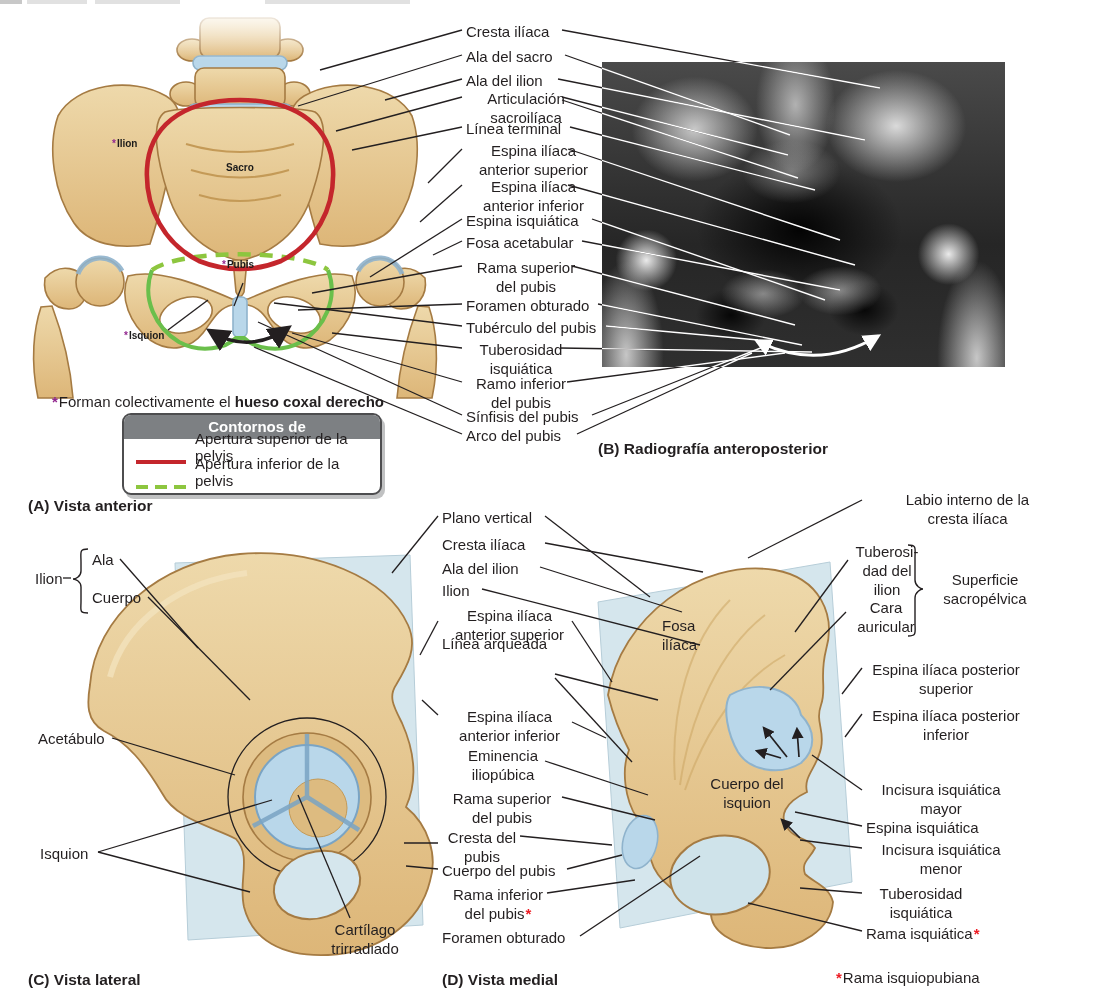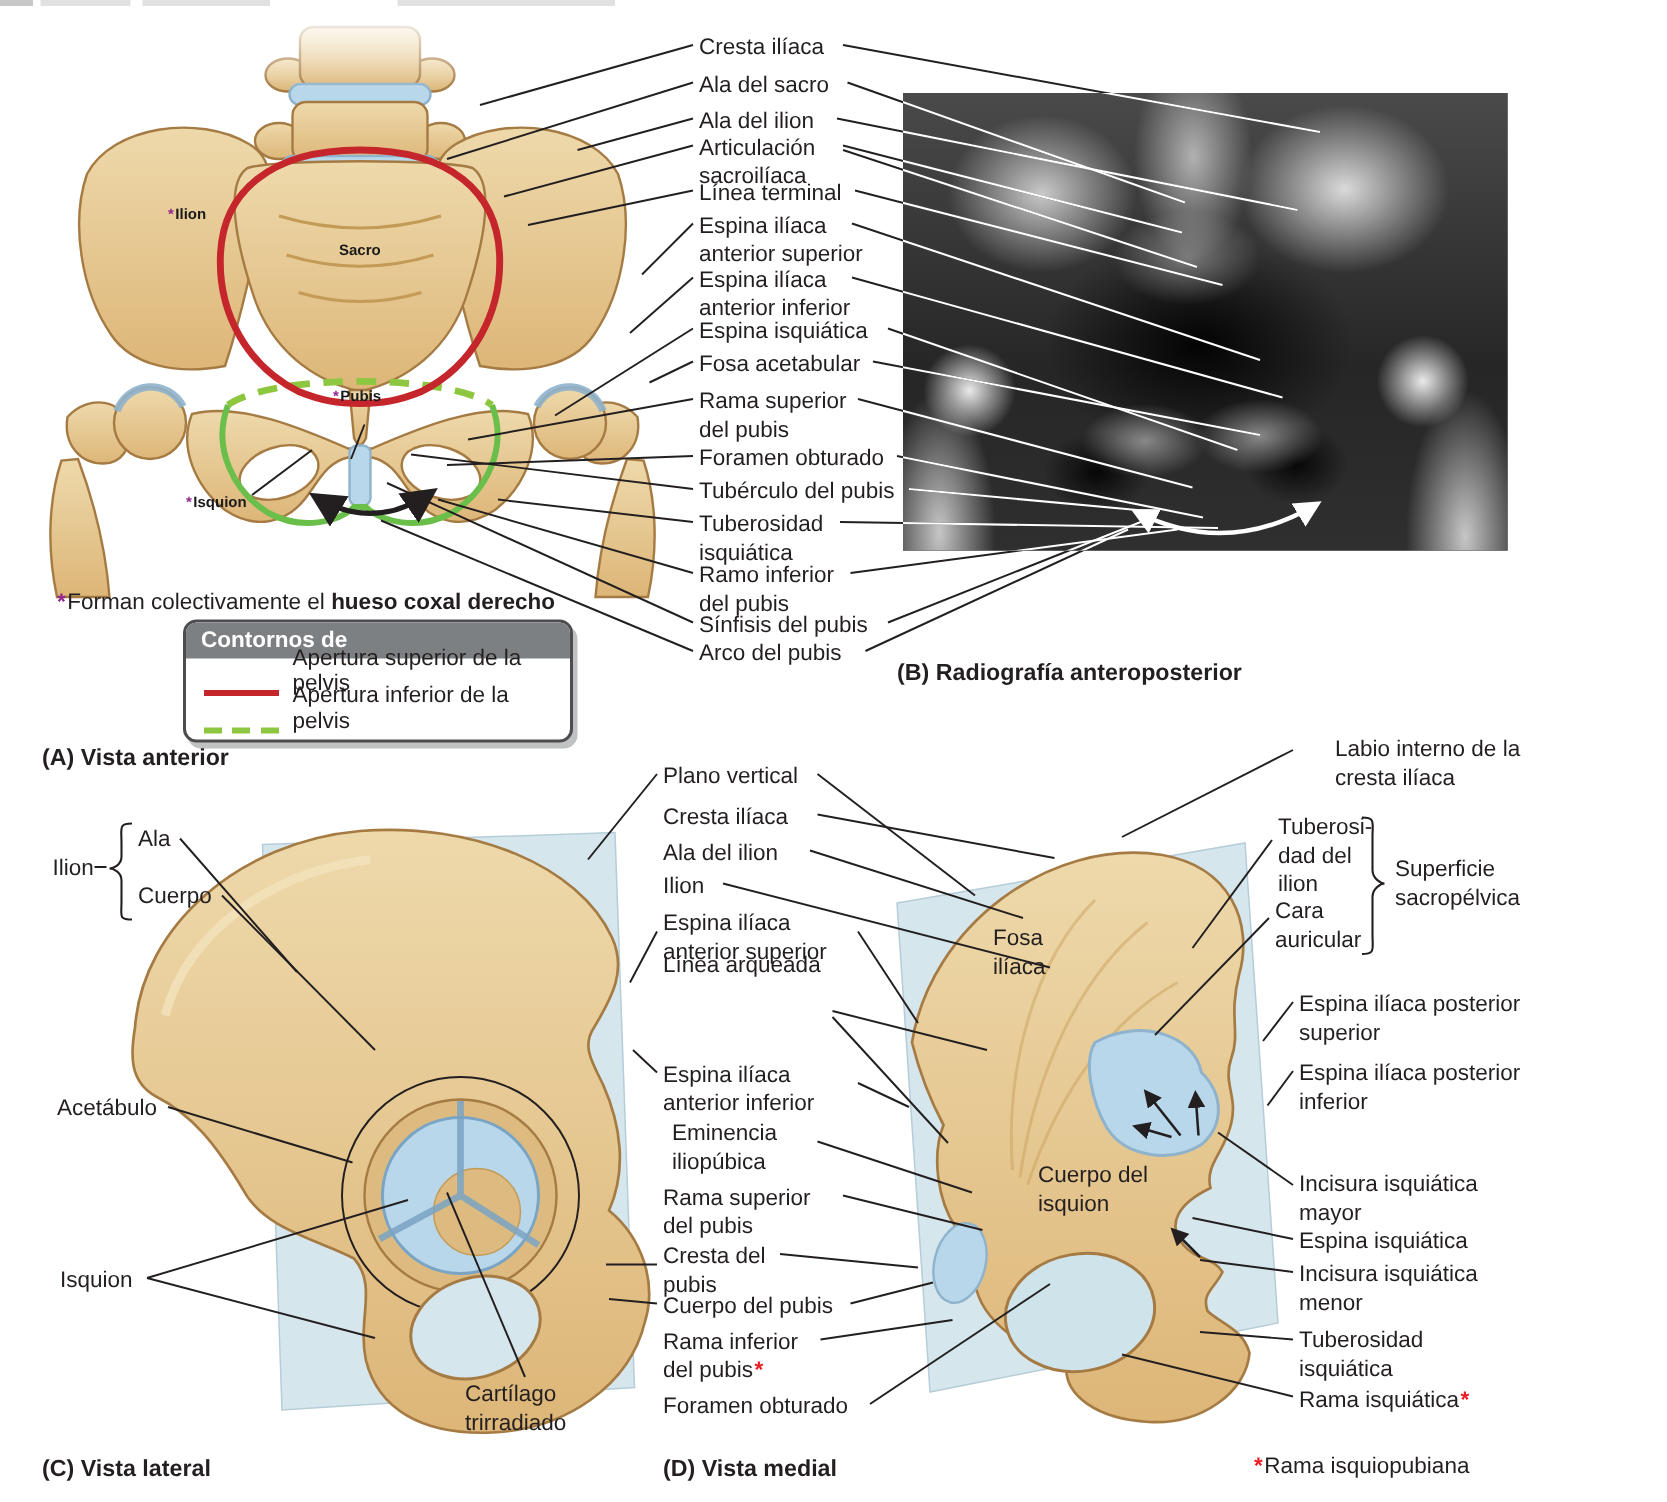--- a/index.html
+++ b/index.html
@@ -1,18 +1,18 @@
 <!DOCTYPE html>
 <html><head>
 <meta charset="utf-8">
 <style>
   html,body{margin:0;padding:0;background:#fff;}
   body{position:relative;width:1111px;height:1001px;overflow:hidden;
        font-family:"Liberation Sans", sans-serif;color:#231f20;}
-  .lbl{position:absolute;font-size:15px;line-height:19px;color:#231f20;z-index:6;}
+  .lbl{position:absolute;font-size:15px;line-height:19px;color:#231f20;z-index:6;text-align:center;}
   .cap{position:absolute;font-size:15.5px;font-weight:bold;color:#231f20;z-index:6;}
   .bonelbl{position:absolute;font-size:10px;font-weight:bold;color:#1a1a1a;z-index:6;}
   .center{text-align:left;}
   .astP{color:#92278f;font-weight:bold;margin-right:1px;}
   .astR{color:#ed1c24;font-weight:bold;margin-left:1px;}
   .astR2{color:#ed1c24;font-weight:bold;margin-right:1px;}
   svg{position:absolute;z-index:4;overflow:visible;}
   #panelA,#panelC,#panelD{z-index:2;}
   #overlay{left:0;top:0;z-index:5;pointer-events:none;}
   .lead{stroke:#231f20;stroke-width:1.3;fill:none;}
@@ -31,21 +31,21 @@
       radial-gradient(60px 35px at 40% 76%, rgba(215,215,215,.55), rgba(0,0,0,0) 70%),
       radial-gradient(60px 35px at 59% 75%, rgba(215,215,215,.55), rgba(0,0,0,0) 70%),
       radial-gradient(135px 95px at 49% 55%, rgba(0,0,0,.92), rgba(0,0,0,0) 76%),
       radial-gradient(50px 38px at 32% 83%, rgba(0,0,0,.85), rgba(0,0,0,0) 70%),
       radial-gradient(50px 38px at 65% 81%, rgba(0,0,0,.85), rgba(0,0,0,0) 70%),
       linear-gradient(180deg,#4a4a4a,#262626 60%,#2f2f2f);}
   #legend{position:absolute;left:122px;top:413px;width:256px;z-index:6;
     border:2px solid #4d4d4f;border-radius:9px;background:#fff;overflow:hidden;
     box-shadow:3px 4px 0 rgba(130,132,134,.5);}
   #legend .hd{background:#7d8083;color:#fff;font-weight:bold;font-size:15px;
-    padding:3px 0 4px 10px;}
+    padding:3px 0 4px 10px;text-align:center;}
   #legend .row{display:flex;align-items:flex-end;height:25px;padding-left:12px;font-size:15px;}
   .sampleSolid{width:50px;height:4px;background:#c4262c;margin-right:9px;flex:0 0 auto;}
   .sampleDash{width:50px;height:4px;margin-right:9px;flex:0 0 auto;
     background:repeating-linear-gradient(90deg,#8dc63f 0 12px,transparent 12px 19px);}
   .topart{position:absolute;top:0;height:4px;background:#c9c9c9;opacity:.55;z-index:1;}
 </style>
 </head>
 <body>
 
 <div class="topart" style="left:0;width:22px;background:#9a9a9a"></div>

